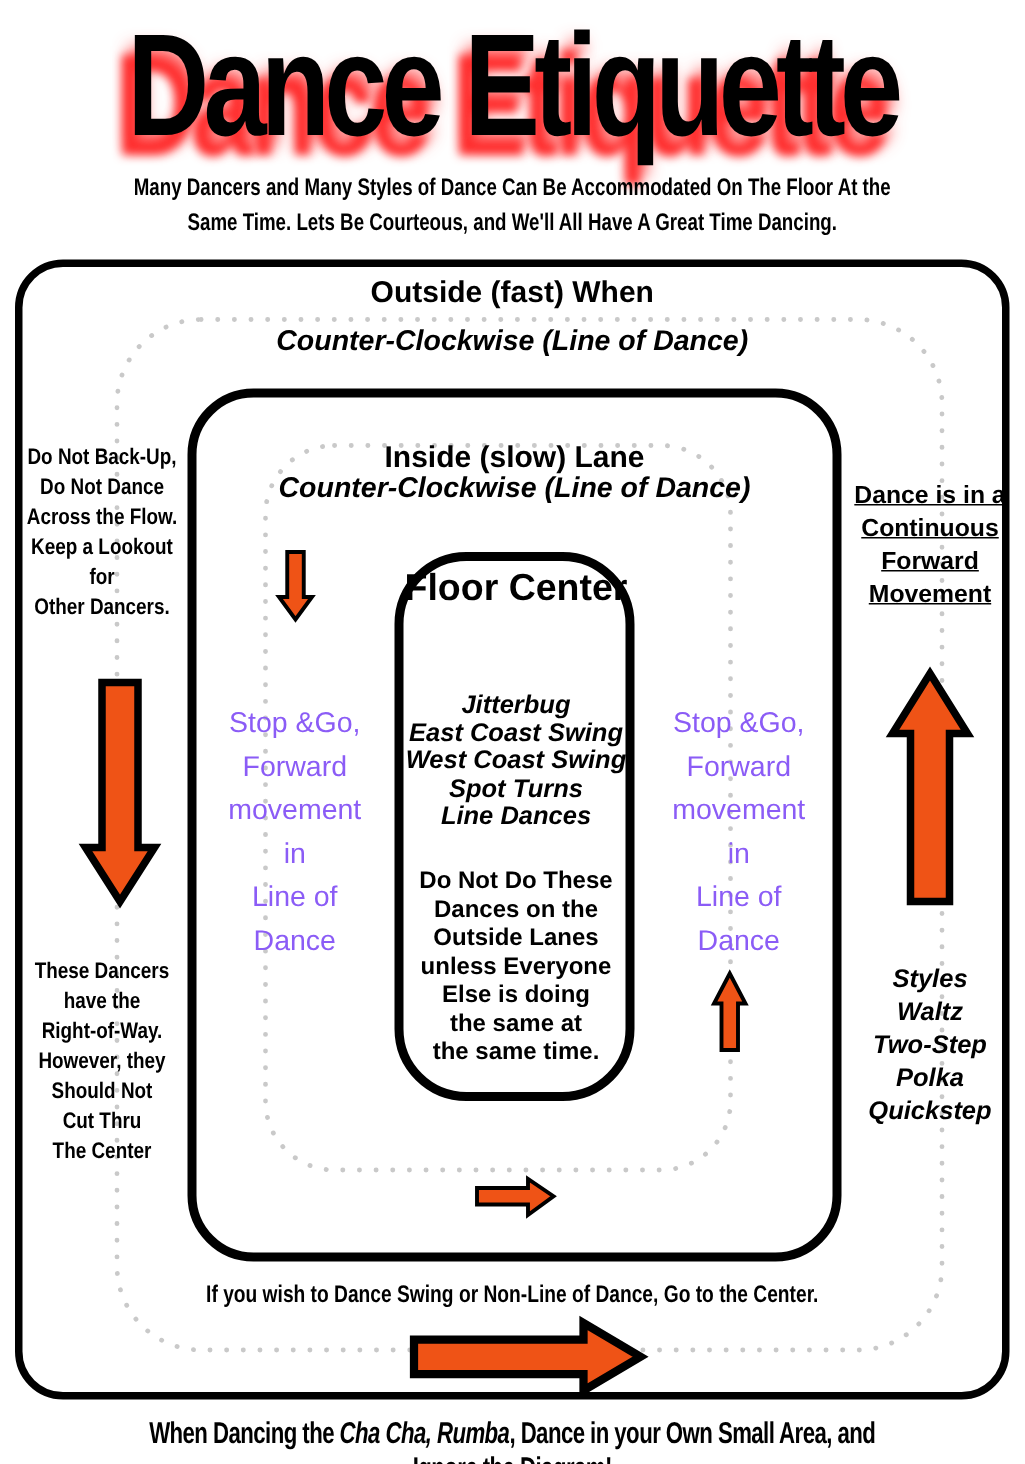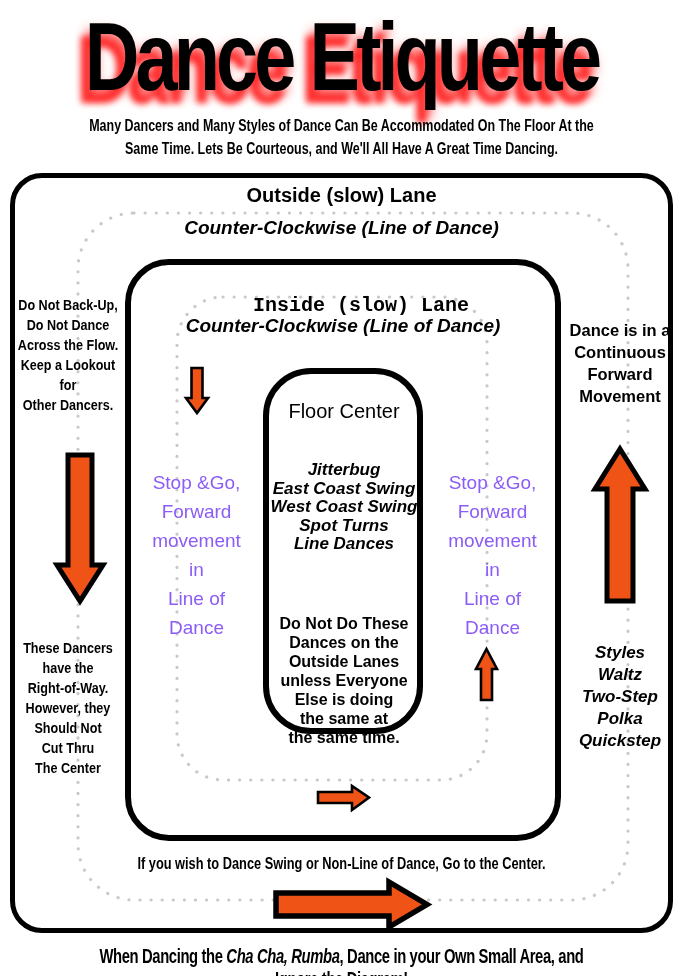--- a/index.html
+++ b/index.html
@@ -22,43 +22,43 @@
   .box{position:absolute;border:5px solid #000;border-radius:30px;background:transparent;}
   .box-outer{left:10px;top:173px;width:653px;height:750px;border-radius:32px;}
   .box-inner{left:125px;top:259px;width:424px;height:570px;border-width:6px;border-radius:44px;}
   .box-center{left:263px;top:368px;width:148px;height:354px;border-width:6px;border-radius:48px;}
 
   
   .lane1{font-weight:bold;font-size:20px;}
   .lane2{font-weight:bold;font-size:19px;font-style:italic;}
   .outer-label1{left:10px;top:184px;width:663px;}
   .outer-label2{left:10px;top:217px;width:663px;}
-  .inner-label1{left:143px;top:294px;width:436px;font-family:Liberation Mono, monospace;}
+  .inner-label1{left:125px;top:294px;width:436px;}
   .inner-label2{left:125px;top:315px;width:436px;}
 
   
-  .fc-title{left:265px;top:400px;width:158px;font-weight:normal;font-size:20px;}
+  .fc-title{left:265px;top:378px;width:158px;font-weight:bold;font-size:25px;}
   .fc-dances{left:265px;top:461px;width:158px;font-weight:bold;font-style:italic;
              font-size:17px;line-height:18.5px;}
   .fc-warning{left:265px;top:578px;width:158px;font-weight:bold;
-              font-size:16px;line-height:19px;margin-top:36px;}
+              font-size:16px;line-height:19px;}
 
   
   .stopgo{top:468px;width:137px;font-size:19px;line-height:29px;color:#8b5cf6;}
   .stopgo-left{left:128px;}
   .stopgo-right{left:424px;}
 
   
   .cond{transform:scaleX(0.84);transform-origin:50% 50%;font-weight:bold;}
   .note-left-top{left:8px;top:295px;width:120px;font-size:15px;line-height:20px;}
   .note-left-bottom{left:8px;top:638px;width:120px;font-size:15px;line-height:20px;}
 
   
   .note-right-top{left:563px;top:319px;width:114px;font-weight:bold;
-                  font-size:16.5px;line-height:22px;}
+                  font-size:16.5px;line-height:22px;text-decoration:underline;}
   .right-dances{left:563px;top:642px;width:114px;font-weight:bold;font-style:italic;
                 font-size:17px;line-height:22px;}
 
   
   .hint{left:0;top:855px;width:683px;font-weight:bold;font-size:16px;
         transform:scaleX(0.80);transform-origin:50% 50%;}
   .footer{left:0;top:945px;width:683px;font-weight:bold;font-size:20px;letter-spacing:-0.5px;
           transform:scaleX(0.74);transform-origin:50% 50%;}
 
   svg.layer{position:absolute;left:0;top:0;}
@@ -86,21 +86,21 @@
 <div class="box box-outer"></div>
 <div class="box box-inner"></div>
 <div class="box box-center"></div>
 
 <div class="abs title">Dance Etiquette</div>
 <div class="abs subtitle">
   <div>Many Dancers and Many Styles of Dance Can Be Accommodated On The Floor At the</div>
   <div>Same Time. Lets Be Courteous, and We'll All Have A Great Time Dancing.</div>
 </div>
 
-<div class="abs ctr lane1 outer-label1">Outside (slow) Lane</div>
+<div class="abs ctr lane1 outer-label1">Outside (fast) When</div>
 <div class="abs ctr lane2 outer-label2">Counter-Clockwise (Line of Dance)</div>
 <div class="abs ctr lane1 inner-label1">Inside (slow) Lane</div>
 <div class="abs ctr lane2 inner-label2">Counter-Clockwise (Line of Dance)</div>
 
 <div class="abs ctr fc-title">Floor Center</div>
 <div class="abs ctr fc-dances prelines">Jitterbug
 East Coast Swing
 West Coast Swing
 Spot Turns
 Line Dances</div>

